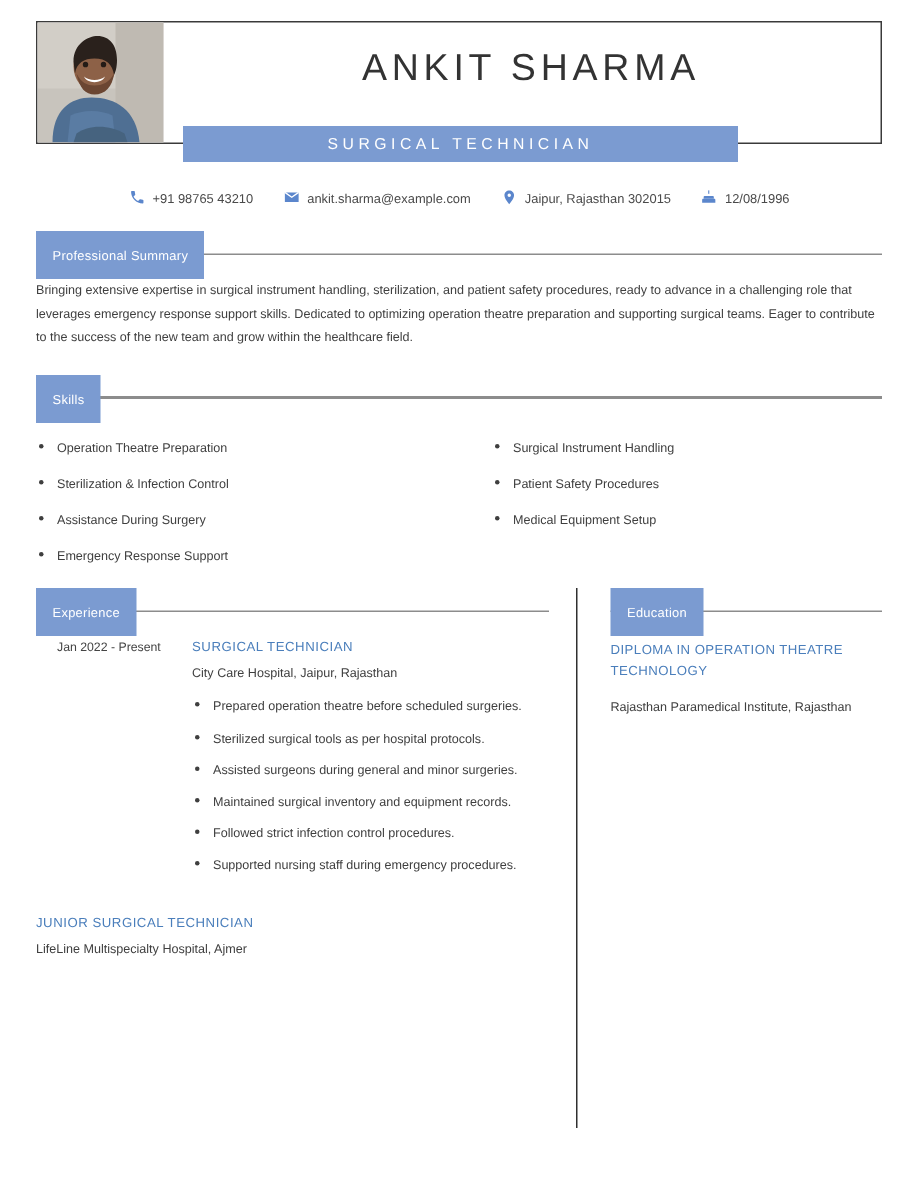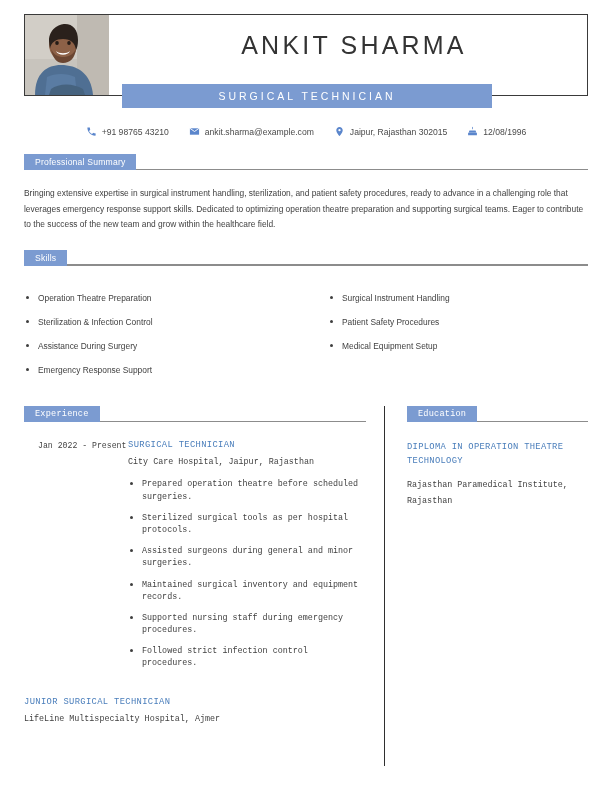--- a/index.html
+++ b/index.html
@@ -110,21 +110,21 @@
   
   .section { margin-top: 17px; }
   .sec-head {
     position: relative;
     height: 16px;
   }
   .sec-head .tag {
     position: absolute;
     left: 0;
     top: 0;
-    height: 16px;
+    height: 32px;
     background: #7b9bd1;
     color: #ffffff;
     font-size: 8.6px;
     padding: 0 11px;
     display: inline-flex;
     align-items: center;
     letter-spacing: 0.2px;
     z-index: 2;
     box-sizing: border-box;
   }
@@ -173,24 +173,23 @@
     left: 2px;
     top: 4px;
     width: 3px;
     height: 3px;
     border-radius: 50%;
     background: #3f3f3f;
   }
 
   
   .body-cols {
-    margin-top: 18px;
-    display: flex;
-    position: relative;
-    font-family: Liberation Mono, monospace;
+    margin-top: 4px;
+    display: flex;
+    position: relative;
   }
   .col-left {
     width: 360px;
     box-sizing: border-box;
     padding-right: 18px;
   }
   .divider {
     width: 1px;
     background: #2f2f2f;
     align-self: stretch;
@@ -358,22 +357,22 @@
       <div class="entry">
         <div class="date">Jan 2022 - Present</div>
         <div class="details">
           <div class="job-title">SURGICAL TECHNICIAN</div>
           <div class="job-org">City Care Hospital, Jaipur, Rajasthan</div>
           <ul class="bullets">
             <li>Prepared operation theatre before scheduled surgeries.</li>
             <li>Sterilized surgical tools as per hospital protocols.</li>
             <li>Assisted surgeons during general and minor surgeries.</li>
             <li>Maintained surgical inventory and equipment records.</li>
+            <li>Followed strict infection control procedures.</li>
             <li>Supported nursing staff during emergency procedures.</li>
-            <li>Followed strict infection control procedures.</li>
           </ul>
         </div>
       </div>
 
       <div class="entry">
         <div class="details">
           <div class="job-title">JUNIOR SURGICAL TECHNICIAN</div>
           <div class="job-org">LifeLine Multispecialty Hospital, Ajmer</div>
         </div>
       </div>

